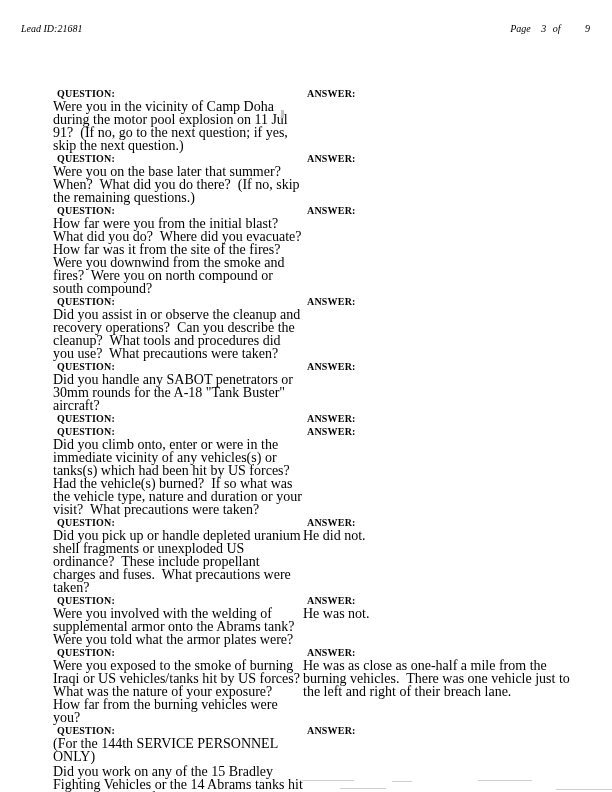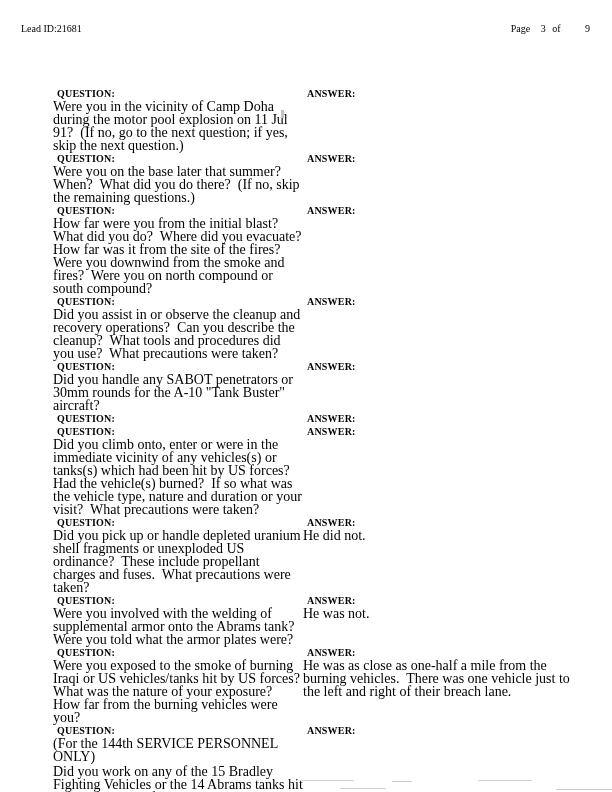--- a/index.html
+++ b/index.html
@@ -18,20 +18,21 @@
   }
   .header {
     position: absolute;
     top: 22px;
     left: 21px;
     right: 22px;
     display: flex;
     justify-content: space-between;
     font-size: 10px;
     line-height: 13px;
+    font-style: italic;
   }
   .page-num span { display: inline-block; text-align: right; }
   .page-num .pn-label   { margin-right: 8px; }
   .page-num .pn-current { margin-right: 4px; }
   .page-num .pn-of      { margin-right: 22px; }
 
   .qa-list {
     position: absolute;
     top: 87px;
     left: 53px;
@@ -135,21 +136,21 @@
         </div>
     <div class="a-col">
       <div class="a-label">ANSWER:</div>
       <p class="a-text"></p>
     </div>
   </div>
 
   <div class="qa-row">
     <div class="q-col">
       <div class="q-label">QUESTION:</div>
-    <p class="q-text">Did you handle any SABOT penetrators or 30mm rounds for the A-10 "Tank Buster" aircraft?</p>
+    <p class="q-text">Did you handle any SABOT penetrators or 30mm rounds for the A-18 "Tank Buster" aircraft?</p>
         </div>
     <div class="a-col">
       <div class="a-label">ANSWER:</div>
       <p class="a-text"></p>
     </div>
   </div>
 
   <div class="qa-row">
     <div class="q-col">
       <div class="q-label">QUESTION:</div>

